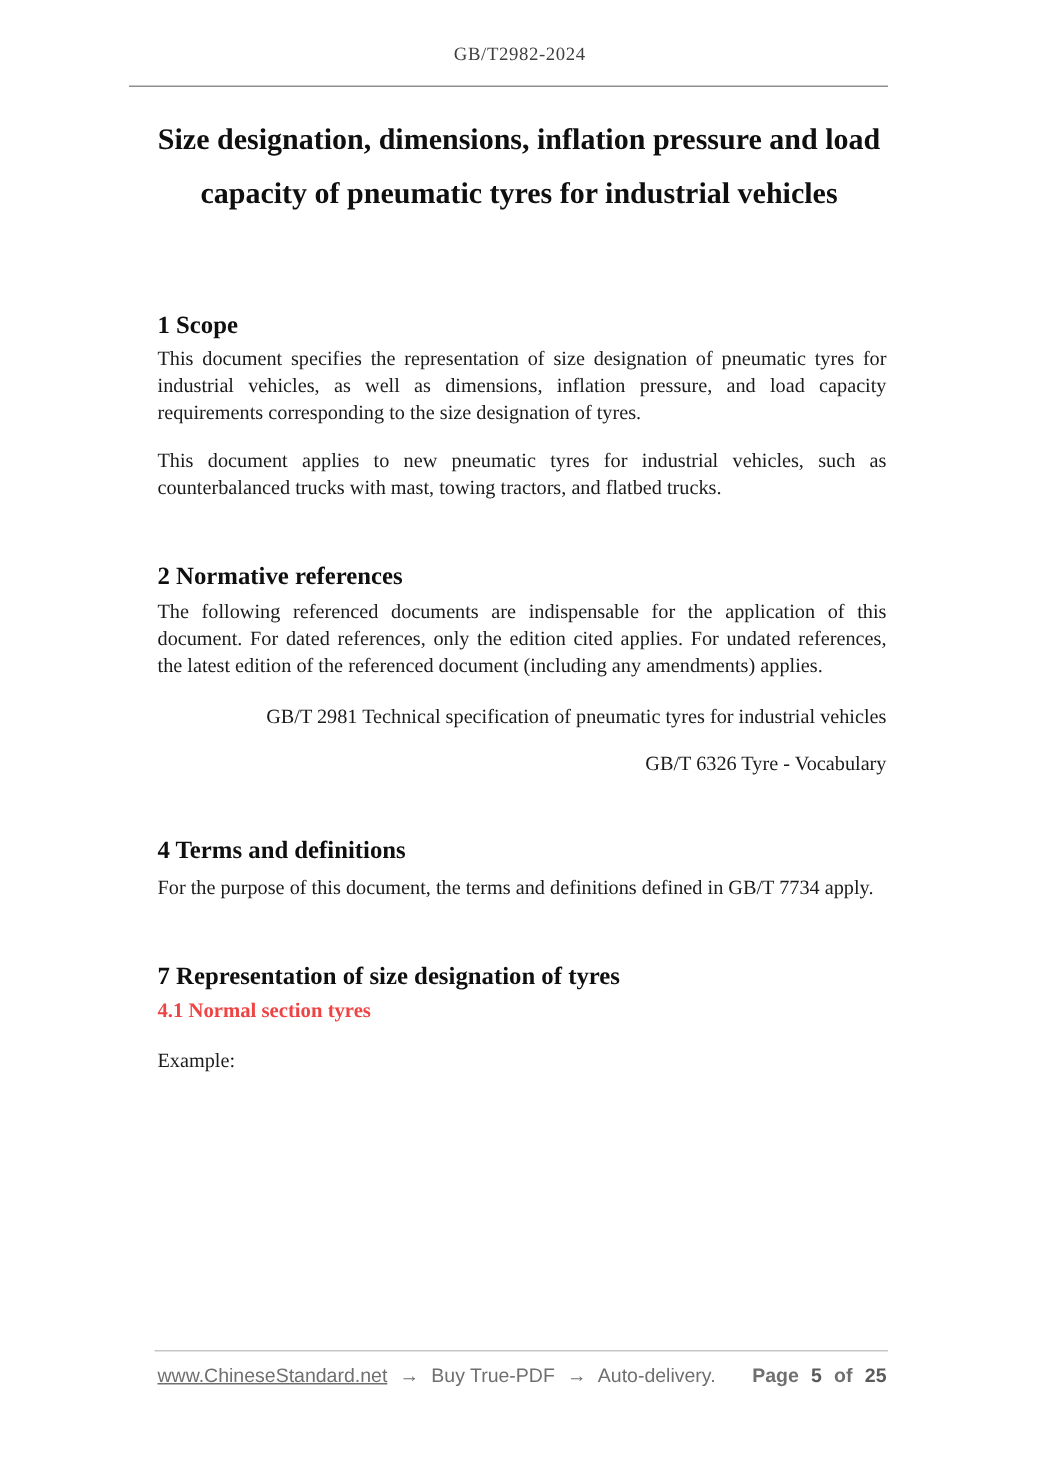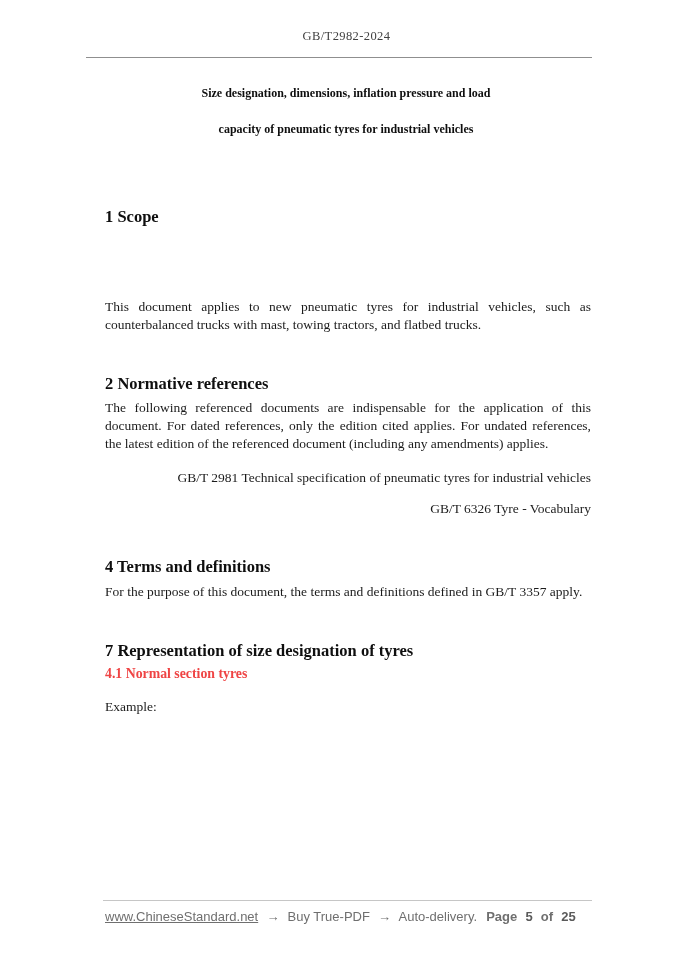--- a/index.html
+++ b/index.html
@@ -34,21 +34,21 @@
     height: 1px;
     background: #8f8f8f;
   }
   .doc-title {
     position: absolute;
     top: 75px;
     left: 96px;
     width: 500px;
     text-align: center;
     font-weight: bold;
-    font-size: 12px;
+    font-size: 20px;
     line-height: 36px;
     color: #0f0f0f;
   }
   .sec-h {
     position: absolute;
     left: 105px;
     width: 486px;
     font-weight: bold;
     font-size: 16.5px;
     line-height: 22px;
@@ -90,21 +90,21 @@
     width: 507px;
     height: 1px;
     background: #c6c6c6;
   }
   .footer {
     position: absolute;
     top: 909px;
     left: 105px;
     width: 486px;
     display: flex;
-    justify-content: flex-start;
+    justify-content: space-between;
     align-items: baseline;
     font-family: "Liberation Sans", sans-serif;
     font-size: 13px;
     color: #6f6f6f;
     white-space: nowrap;
   }
   .footer .seg { margin-right: 0.35em; }
   .footer .site {
     text-decoration: underline;
     color: #6f6f6f;
@@ -125,34 +125,35 @@
 
   <div class="header-rule"></div>
 
   <div class="doc-title">
     <div>Size designation, dimensions, inflation pressure and load</div>
     <div>capacity of pneumatic tyres for industrial vehicles</div>
   </div>
 
   <div class="sec-h" style="top:186px">1 Scope</div>
 
+  <div class="body-p" style="top:230px">This document specifies the representation of size designation of pneumatic tyres for industrial vehicles, as well as dimensions, inflation pressure, and load capacity requirements corresponding to the size designation of tyres.</div>
 
   <div class="body-p" style="top:298px">This document applies to new pneumatic tyres for industrial vehicles, such as counterbalanced trucks with mast, towing tractors, and flatbed trucks.</div>
 
   <div class="sec-h" style="top:353px">2 Normative references</div>
 
   <div class="body-p" style="top:399px">The following referenced documents are indispensable for the application of this document. For dated references, only the edition cited applies. For undated references, the latest edition of the referenced document (including any amendments) applies.</div>
 
   <div class="ref-line" style="top:470px">GB/T 2981 Technical specification of pneumatic tyres for industrial vehicles</div>
 
   <div class="ref-line" style="top:501px">GB/T 6326 Tyre - Vocabulary</div>
 
   <div class="sec-h" style="top:536px">4 Terms and definitions</div>
 
-  <div class="body-p" style="top:583px">For the purpose of this document, the terms and definitions defined in GB/T 3357 apply.</div>
+  <div class="body-p" style="top:583px">For the purpose of this document, the terms and definitions defined in GB/T 7734 apply.</div>
 
   <div class="sec-h" style="top:620px">7 Representation of size designation of tyres</div>
 
   <div class="sub-h" style="top:665px">4.1 Normal section tyres</div>
 
   <div class="body-p" style="top:698px">Example:</div>
 
   <div class="footer-rule"></div>
 
   <div class="footer">

